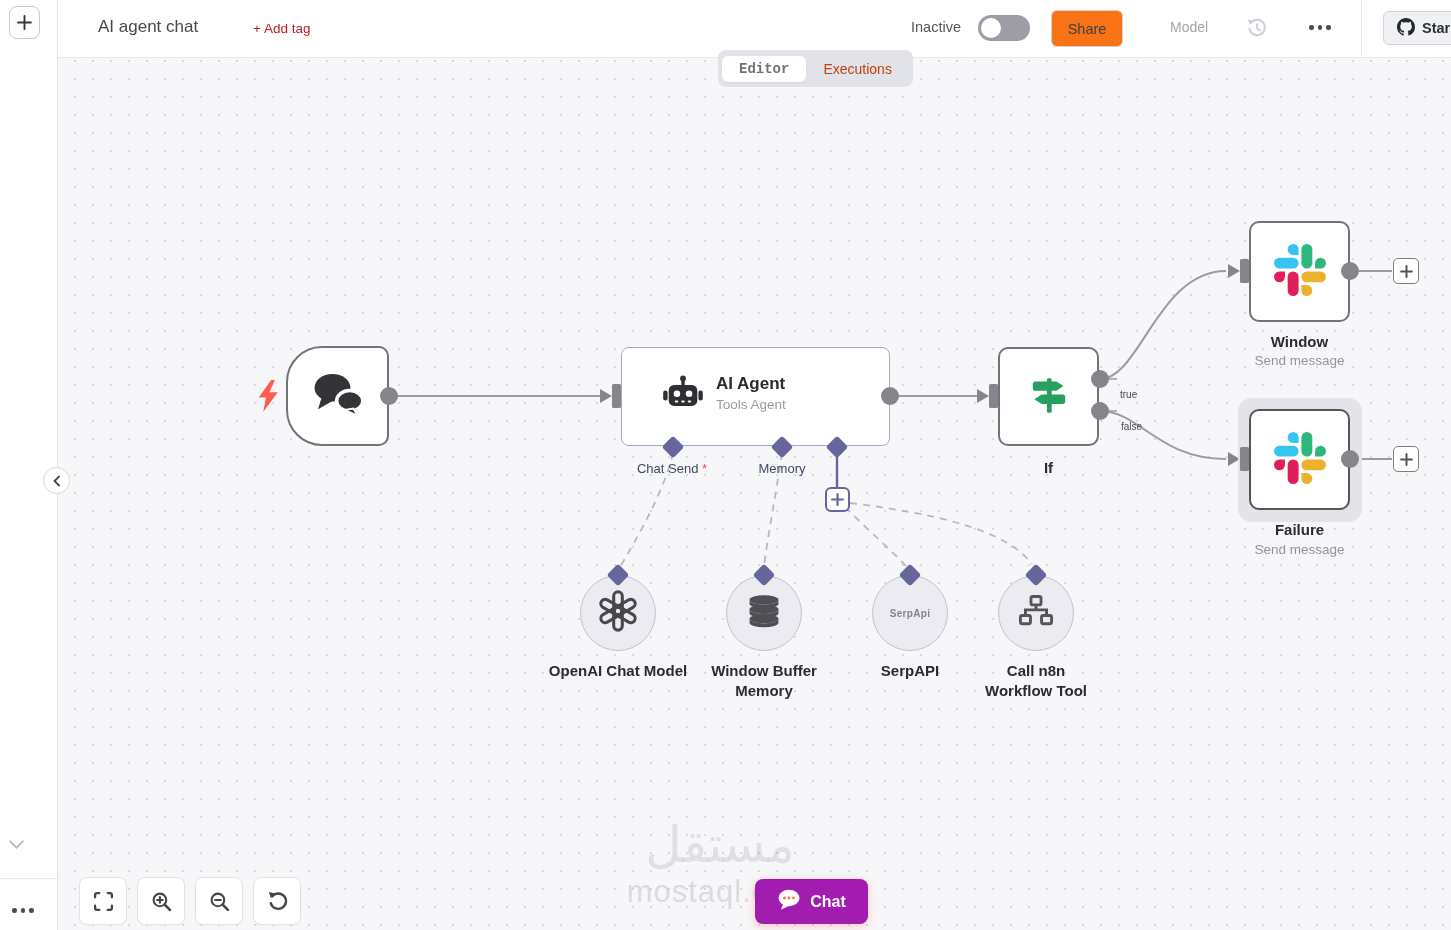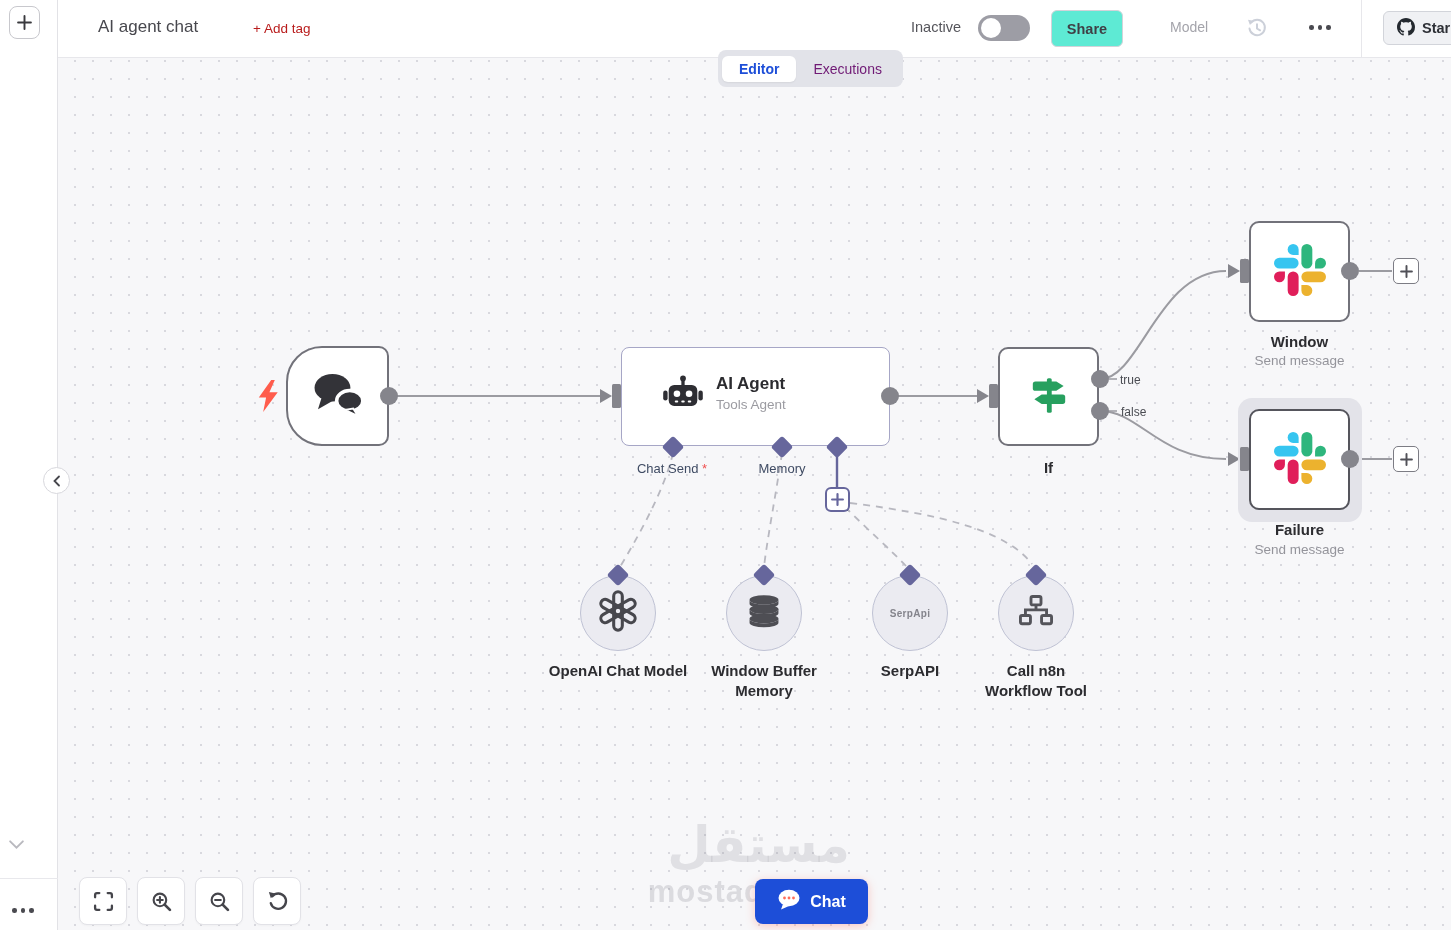--- a/index.html
+++ b/index.html
@@ -16,22 +16,22 @@
 
   
   .header { position:absolute; left:58px; top:0; width:1393px; height:58px; background:#fff;
     border-bottom:1px solid #e7e7eb; z-index:30; }
   .header .abs { position:absolute; }
   .wf-title { left:40px; top:17px; font-size:17px; color:#47474d; }
   .add-tag { left:195px; top:21px; font-size:13.5px; color:#b91c1c; cursor:pointer; }
   .inactive-label { left:853px; top:19px; font-size:14.5px; color:#55555b; }
   .toggle { left:920px; top:15px; width:52px; height:26px; border-radius:13px; background:#9d9da5; cursor:pointer; }
   .toggle .knob { position:absolute; left:3px; top:3px; width:20px; height:20px; border-radius:50%; background:#fff; }
-  .share-btn { left:993px; top:10px; width:72px; height:37px; background:#5eead4; border:1px solid #d3d3d9;
-    border-radius:6px; font-size:14.5px; font-weight:700; color:#3f3f45; display:flex; align-items:center; justify-content:center; cursor:pointer; }
+  .share-btn { left:993px; top:10px; width:72px; height:37px; background:#f97316; border:1px solid #d3d3d9;
+    border-radius:6px; font-size:14.5px; font-weight:400; color:#3f3f45; display:flex; align-items:center; justify-content:center; cursor:pointer; }
   .saved-label { left:1112px; top:19px; font-size:14px; color:#a4a4ab; }
   .history-btn { left:1188px; top:17px; width:22px; height:22px; cursor:pointer; }
   .dots3 { display:flex; gap:4px; align-items:center; cursor:pointer; }
   .header .dots3 { left:1251px; top:25px; }
   .dots3 i { width:4.5px; height:4.5px; border-radius:50%; background:#4a4a50; }
   .hdr-divider { left:1303px; top:0; width:1px; height:57px; background:#e7e7eb; }
   .star-btn { left:1325px; top:11px; width:86px; height:34px; background:#f0f1f4; border:1px solid #d2d4da;
     border-radius:6px; display:flex; align-items:center; gap:7px; padding-left:13px; font-size:14.5px; font-weight:600; color:#2e3036; cursor:pointer; }
 
   
@@ -40,65 +40,65 @@
     display:flex; align-items:center; justify-content:center; cursor:pointer; }
   .side-chevron-down { position:absolute; left:8px; top:836px; }
   .side-divider { position:absolute; left:0; top:878px; width:58px; height:1px; background:#e8e8ec; }
   .sidebar .dots3 { position:absolute; left:12px; top:908px; }
   .collapse-btn { position:absolute; left:43px; top:467px; width:27px; height:27px; border-radius:50%; background:#fff;
     border:1px solid #d8d8dd; z-index:40; display:flex; align-items:center; justify-content:center; cursor:pointer; }
 
   
   .tabs { position:absolute; left:718px; top:50px; height:37px; background:#e2e3e9; border-radius:8px;
     display:flex; align-items:center; padding:0 4px; z-index:35; }
-  .tab { font-size:14px; padding:5px 17px; border-radius:6px; color:#701a75; cursor:pointer; }
-  .tab.active { background:#fff; color:#1d4ed8; font-weight:600; box-shadow:0 1px 2px rgba(0,0,0,.06); }
+  .tab { font-size:14px; padding:5px 17px; border-radius:6px; color:#c2410c; cursor:pointer; }
+  .tab.active { background:#fff; color:#737373; font-weight:600; box-shadow:0 1px 2px rgba(0,0,0,.06);font-family:Liberation Mono, monospace; }
 
   
   .node { position:absolute; background:#fff; border:2px solid #72727a; z-index:4; cursor:pointer; }
   .node-label { position:absolute; z-index:4; text-align:center; font-size:15px; font-weight:600; color:#2c2c30; line-height:20px; }
   .node-sublabel { position:absolute; z-index:4; text-align:center; font-size:13.5px; color:#94949b; }
   .trigger-node { left:286px; top:346px; width:103px; height:100px; border-radius:36px 10px 10px 36px;
     display:flex; align-items:center; justify-content:center; }
   .agent-node { left:621px; top:347px; width:269px; height:99px; border-radius:8px; border:1.5px solid #a6a6c6; }
   .if-node { left:998px; top:347px; width:101px; height:99px; border-radius:10px; display:flex; align-items:center; justify-content:center; }
   .slack-node { width:101px; height:101px; border-radius:10px; display:flex; align-items:center; justify-content:center; }
   .success-node { left:1249px; top:221px; }
   .failure-node { left:1249px; top:409px; border-color:#55555c; }
   .select-halo { position:absolute; left:1238px; top:398px; width:124px; height:124px; background:#e3e3e9; border-radius:14px; z-index:3; }
 
   .out-dot { position:absolute; width:18px; height:18px; border-radius:50%; background:#85858c; z-index:5; cursor:crosshair; }
   .in-port { position:absolute; width:9px; height:24px; background:#85858c; border-radius:1.5px; z-index:5; }
   .diamond { position:absolute; width:16px; height:16px; background:#66669c; border-radius:3px; transform:rotate(45deg); z-index:5; cursor:crosshair; }
   .port-label { position:absolute; z-index:4; text-align:center; font-size:13px; color:#3f4b63; }
   .req { color:#f05050; }
-  .bool-label { position:absolute; z-index:4; font-size:12px; color:#4a4c52; }
+  .bool-label { position:absolute; z-index:4; font-size:10px; color:#4a4c52;margin-top:16px; }
 
   .plus-sq { position:absolute; background:#fff; border:1.6px solid #7c7c84; border-radius:5px; z-index:5;
     display:flex; align-items:center; justify-content:center; cursor:pointer; }
   .plus-sq.purple { border:2px solid #66669c; border-radius:6px; }
 
   .subnode { position:absolute; width:76px; height:76px; border-radius:50%; background:#ebebf1; border:1.5px solid #bfc2d4;
     z-index:4; display:flex; align-items:center; justify-content:center; cursor:pointer; }
   .serp-txt { font-size:10px; font-weight:700; color:#84848c; letter-spacing:.3px; }
 
   .trigger-bolt { position:absolute; left:257px; top:380px; z-index:4; }
   .agent-icon { position:absolute; left:661px; top:374px; z-index:4; }
   .agent-title { position:absolute; left:716px; top:374px; font-size:17px; font-weight:700; color:#2b2b2f; z-index:4; }
   .agent-sub { position:absolute; left:716px; top:397px; font-size:13.5px; color:#9b9ba1; z-index:4; }
 
   
   .ctl-btn { position:absolute; top:877px; width:48px; height:48px; background:#fff; border:1px solid #e2e2e7; border-radius:8px;
     display:flex; align-items:center; justify-content:center; cursor:pointer; z-index:6; box-shadow:0 1px 2px rgba(0,0,0,.03); }
 
   
-  .chat-btn { position:absolute; left:755px; top:879px; width:113px; height:45px; background:#1d4ed8; border:none; border-radius:8px;
+  .chat-btn { position:absolute; left:755px; top:879px; width:113px; height:45px; background:#a21caf; border:none; border-radius:8px;
     display:flex; align-items:center; justify-content:center; gap:9px; color:#fff; font-size:16px; font-weight:700; cursor:pointer;
     box-shadow:0 2px 10px rgba(255,109,90,.35); z-index:7; font-family:inherit; }
-  .wm { position:absolute; left:590px; width:260px; text-align:right; z-index:2; font-weight:700; pointer-events:none; }
+  .wm { position:absolute; left:590px; width:260px; text-align:center; z-index:2; font-weight:400; pointer-events:none; }
   .wm-ar { top:816px; font-size:50px; color:rgba(135,137,146,.20); }
   .wm-en { top:874px; font-size:31px; color:rgba(135,137,146,.25); letter-spacing:1px; }
 </style>
 </head>
 <body>
 
 <div id="app">
 
   <div class="canvas"></div>
 

